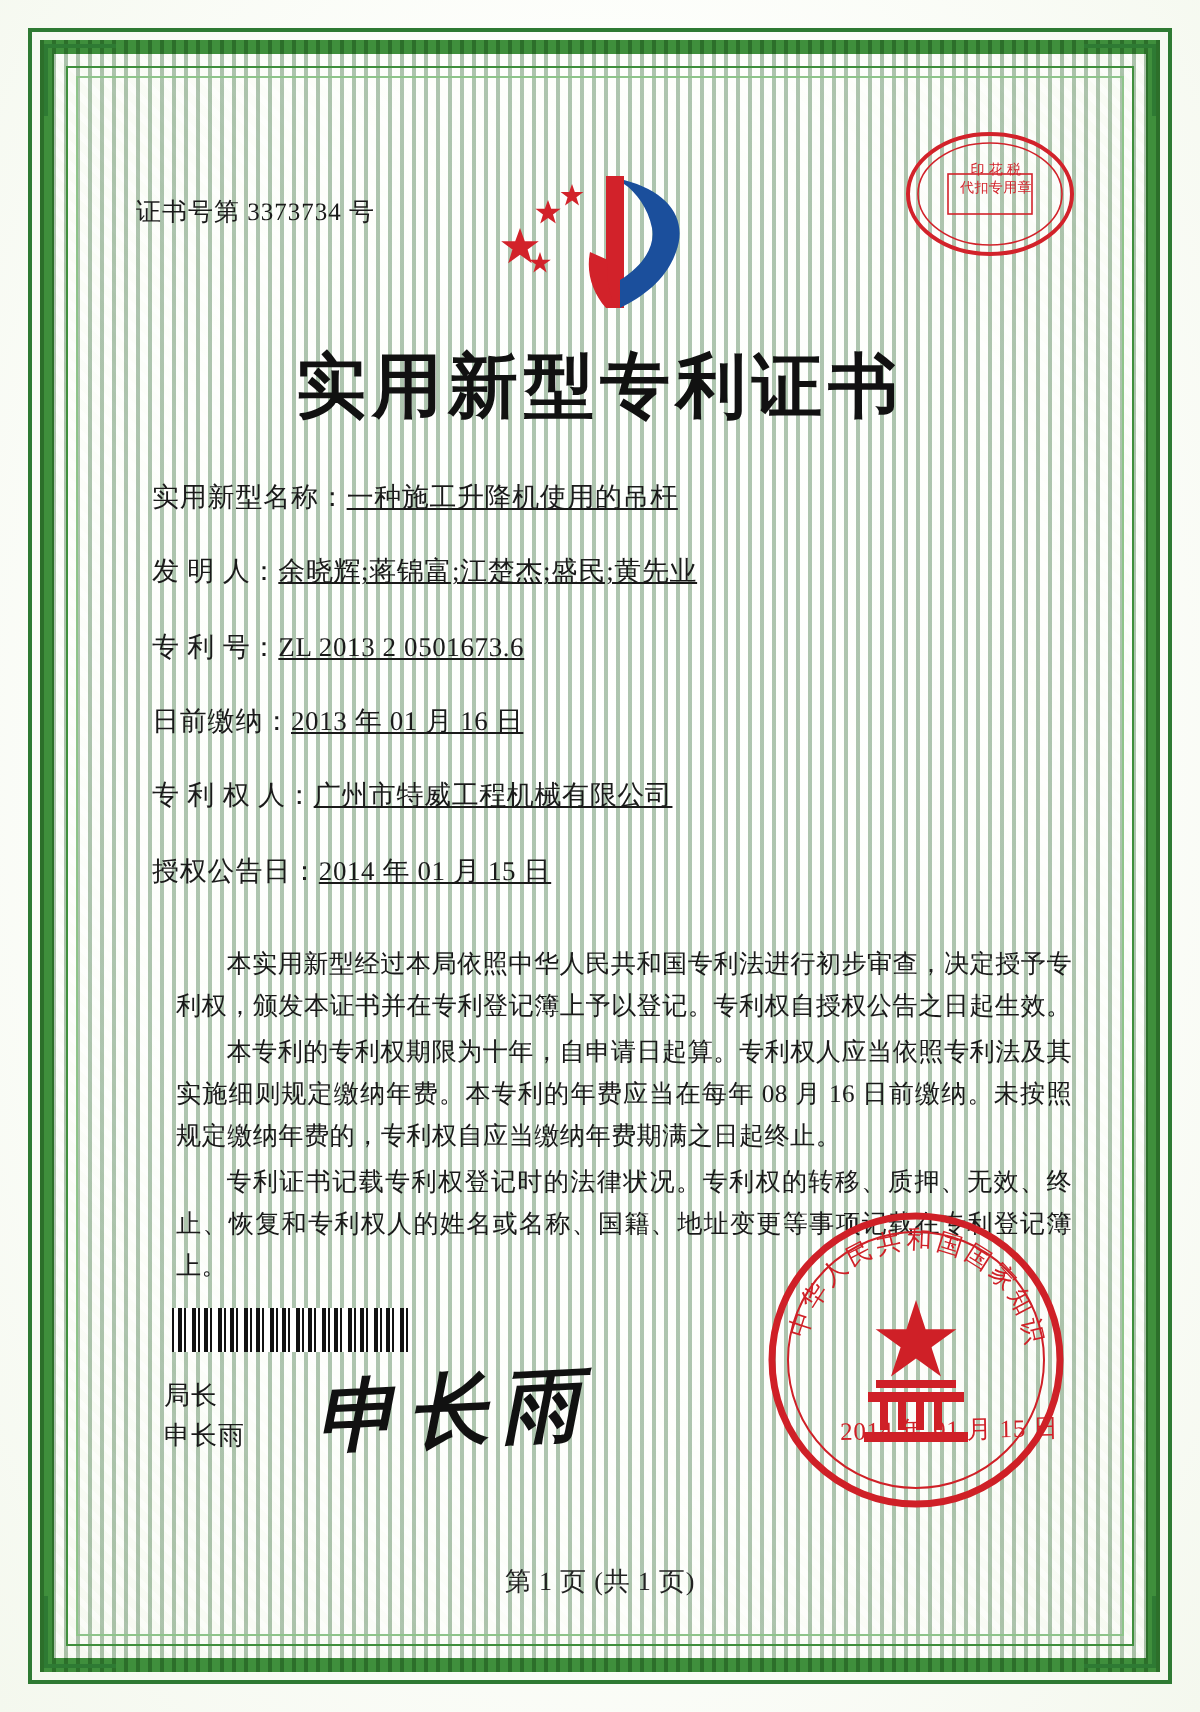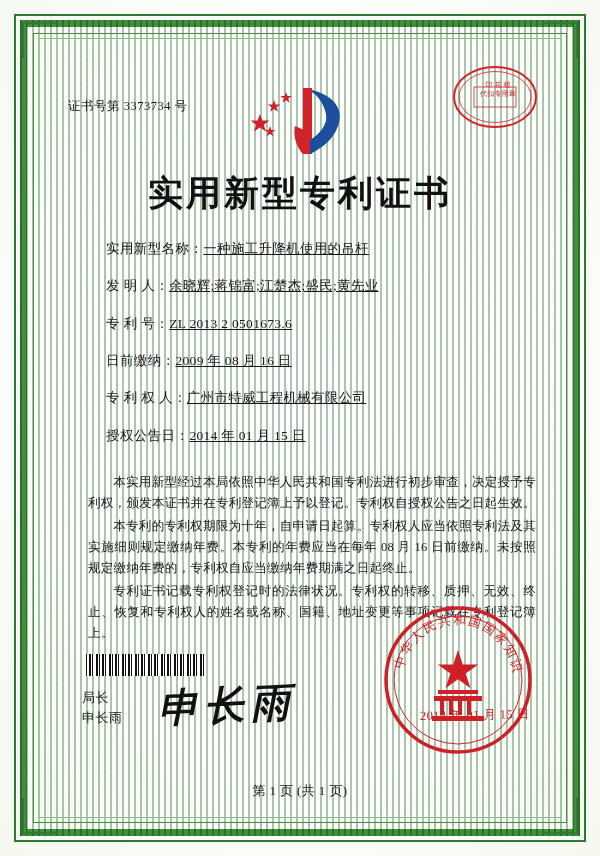--- a/index.html
+++ b/index.html
@@ -140,21 +140,20 @@
     font-size: 13.5px;
     line-height: 1.1;
   }
   .field-row {
     margin-bottom: 22.5px;
     white-space: nowrap;
   }
   .field-label {
     display: inline-block;
     letter-spacing: 0.4px;
-    margin-left: 30px;
   }
   .field-value {
     display: inline;
     letter-spacing: 0.3px;
     text-decoration: underline;
   }
 
   .body-text {
     position: absolute;
     left: 28px;
@@ -282,21 +281,21 @@
       <div class="field-row">
         <span class="field-label">实用新型名称：</span><span class="field-value">一种施工升降机使用的吊杆</span>
       </div>
       <div class="field-row">
         <span class="field-label">发 明 人：</span><span class="field-value">余晓辉;蒋锦富;江楚杰;盛民;黄先业</span>
       </div>
       <div class="field-row">
         <span class="field-label">专 利 号：</span><span class="field-value">ZL 2013 2 0501673.6</span>
       </div>
       <div class="field-row">
-        <span class="field-label">日前缴纳：</span><span class="field-value">2009 年 08 月 16 日</span>
+        <span class="field-label">日前缴纳：</span><span class="field-value">2013 年 01 月 16 日</span>
       </div>
       <div class="field-row">
         <span class="field-label">专 利 权 人：</span><span class="field-value">广州市特威工程机械有限公司</span>
       </div>
       <div class="field-row">
         <span class="field-label">授权公告日：</span><span class="field-value">2014 年 01 月 15 日</span>
       </div>
     </div>
 
     <div class="body-text">

